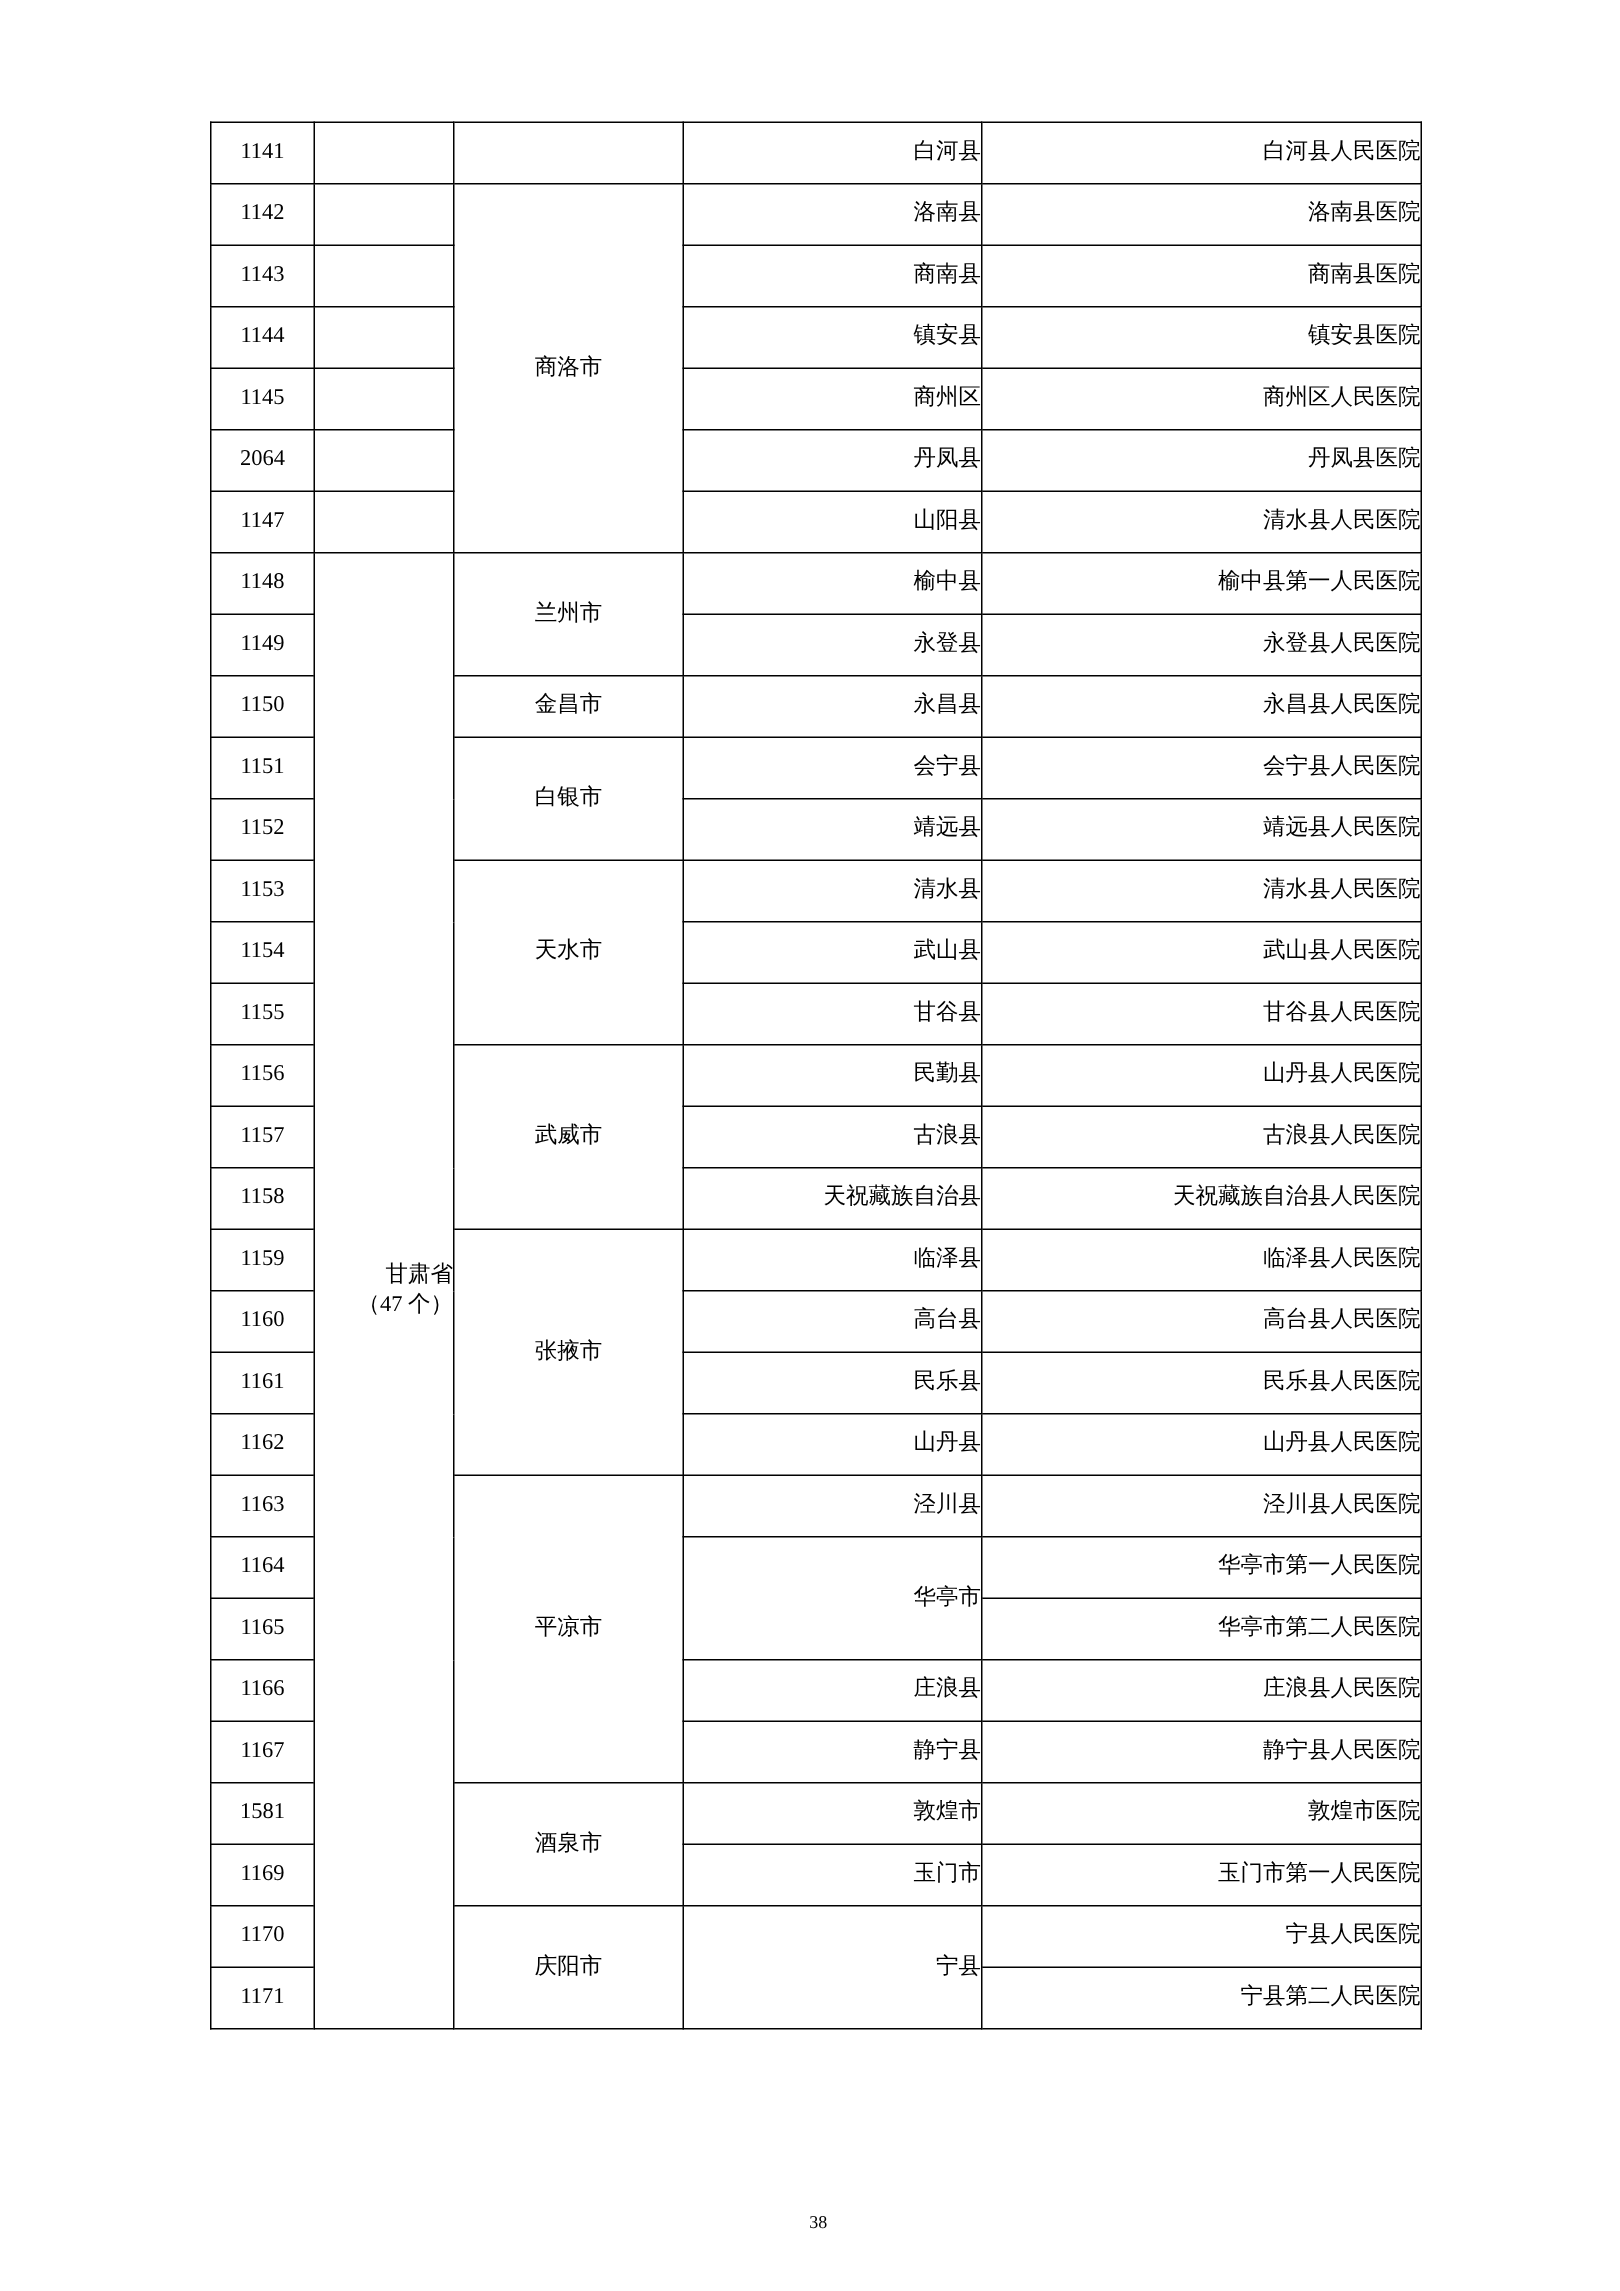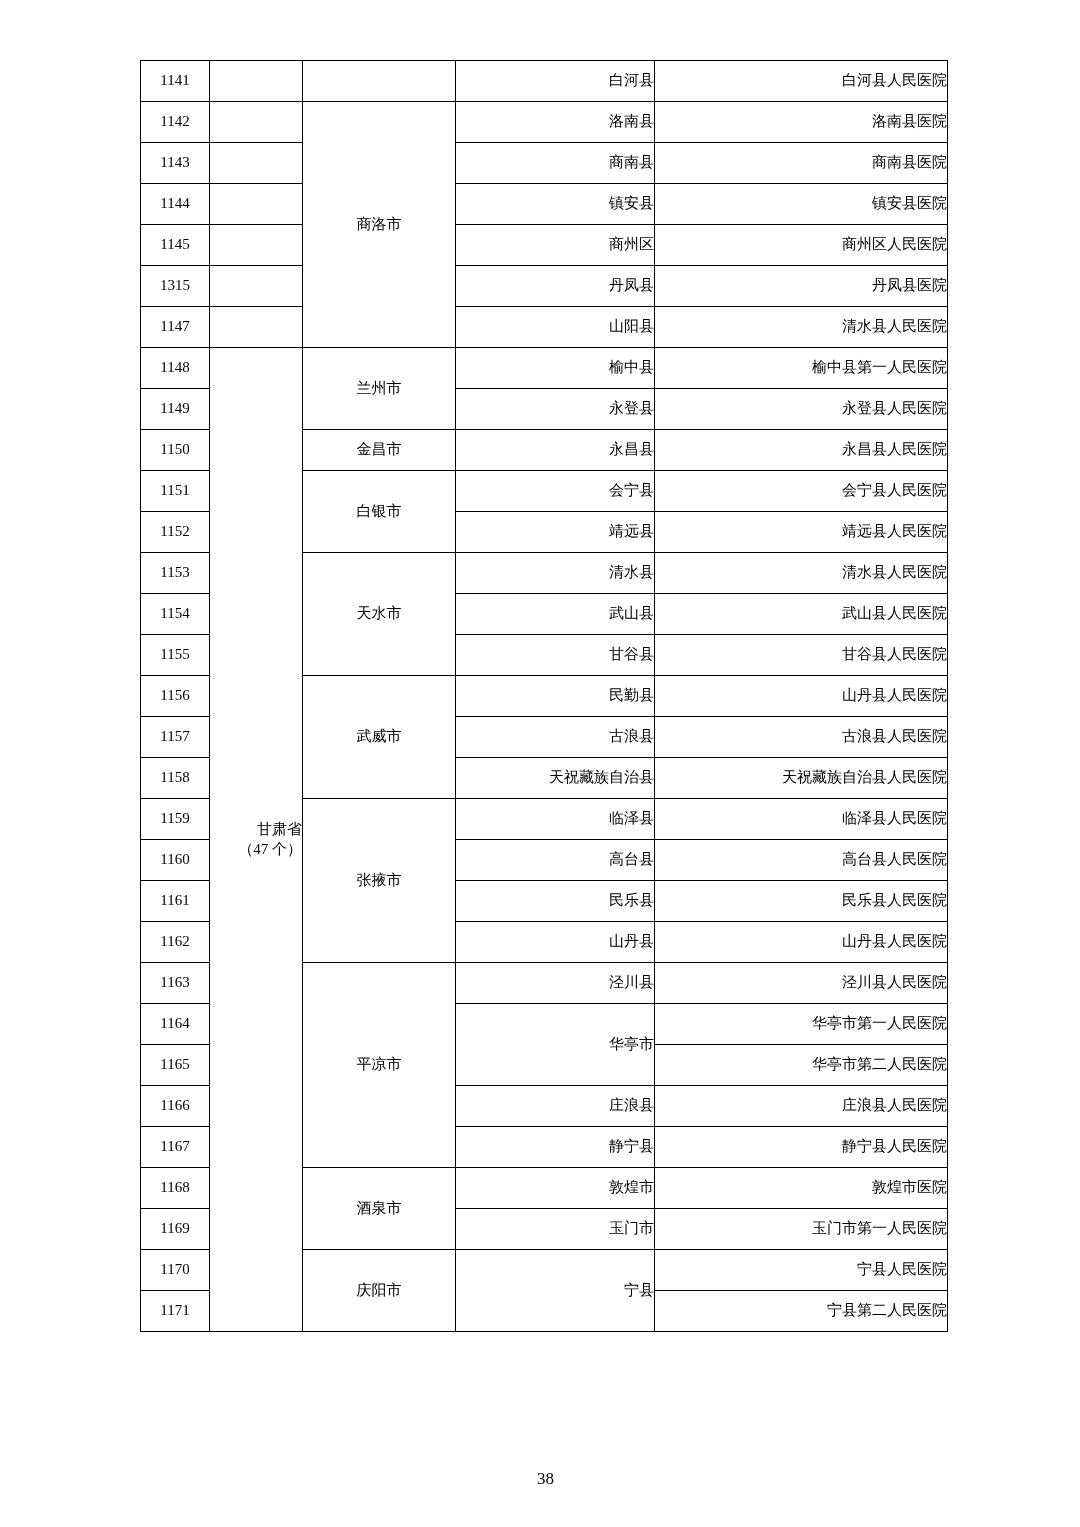--- a/index.html
+++ b/index.html
@@ -11,21 +11,21 @@
     width: 1080px;
     height: 1527px;
     font-family: "Liberation Serif", "DejaVu Serif", serif;
     color: #000000;
     position: relative;
   }
   .page {
     box-sizing: border-box;
     width: 1080px;
     height: 1527px;
-    padding: 60px 140px 0 140px;
+    padding: 81px 140px 0 140px;
     position: relative;
   }
   table.doc-table {
     border-collapse: collapse;
     width: 800px;
     table-layout: fixed;
   }
   table.doc-table td {
     border: 1px solid #000000;
     font-size: 15px;
@@ -68,21 +68,21 @@
   }
   .prov-line2 {
     display: block;
   }
   .page-number {
     position: absolute;
     left: 11px;
     right: 0;
     bottom: 38px;
     text-align: center;
-    font-size: 17px;
+    font-size: 12px;
     font-family: "Liberation Serif", "DejaVu Serif", serif;
   }
 </style>
 </head>
 <body>
 
 <div class="page">
   <table class="doc-table">
     <tbody>
 
@@ -117,21 +117,21 @@
       </tr>
 
       <tr>
         <td class="c-idx">1145</td>
         <td class="c-prov"></td>
         <td class="c-county">商州区</td>
         <td class="c-hosp">商州区人民医院</td>
       </tr>
 
       <tr>
-        <td class="c-idx">1315</td>
+        <td class="c-idx">2064</td>
         <td class="c-prov"></td>
         <td class="c-county">丹凤县</td>
         <td class="c-hosp">丹凤县医院</td>
       </tr>
 
       <tr>
         <td class="c-idx">1147</td>
         <td class="c-prov"></td>
         <td class="c-county">山阳县</td>
         <td class="c-hosp">清水县人民医院</td>
@@ -261,21 +261,21 @@
         <td class="c-hosp">庄浪县人民医院</td>
       </tr>
 
       <tr>
         <td class="c-idx">1167</td>
         <td class="c-county">静宁县</td>
         <td class="c-hosp">静宁县人民医院</td>
       </tr>
 
       <tr>
-        <td class="c-idx">1168</td>
+        <td class="c-idx">1581</td>
         <td class="c-city" rowspan="2">酒泉市</td>
         <td class="c-county">敦煌市</td>
         <td class="c-hosp">敦煌市医院</td>
       </tr>
 
       <tr>
         <td class="c-idx">1169</td>
         <td class="c-county">玉门市</td>
         <td class="c-hosp">玉门市第一人民医院</td>
       </tr>

